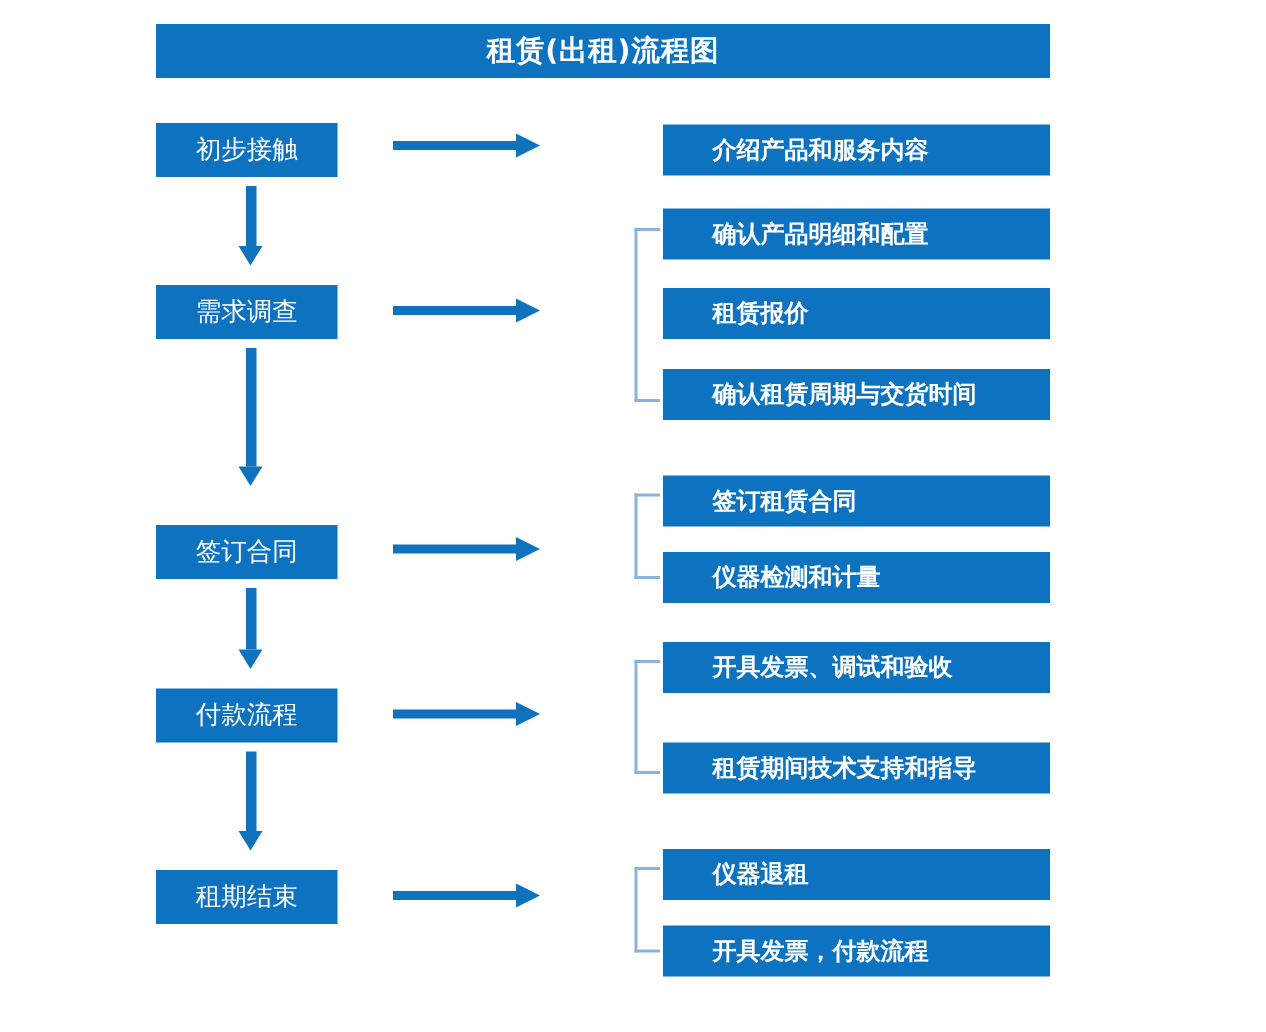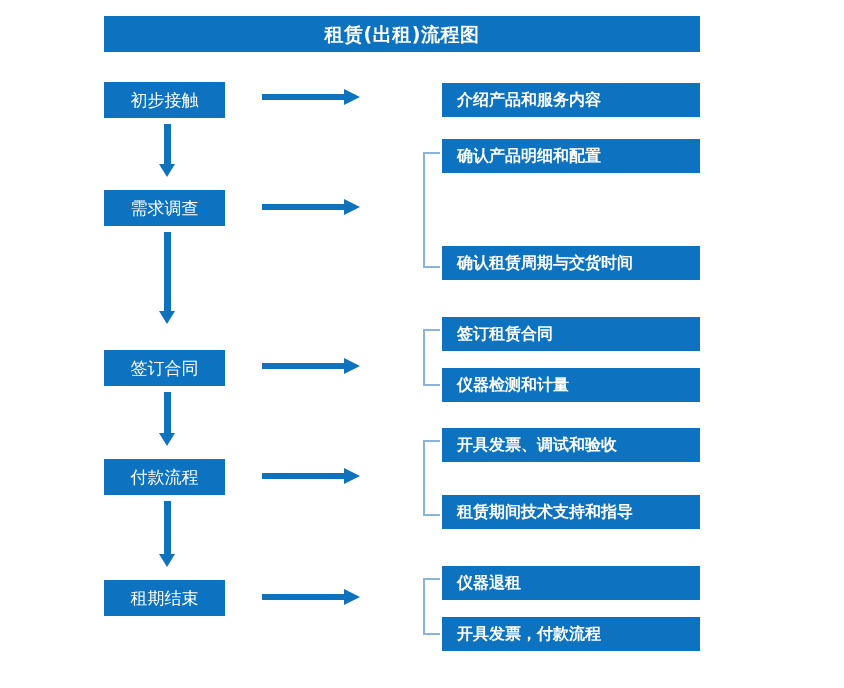--- a/index.html
+++ b/index.html
@@ -74,21 +74,21 @@
     background: #0d72bf;
     display: flex;
     align-items: center;
   }
   .detail-box .detail-label {
     color: #ffffff;
     font-size: 16px;
     font-weight: bold;
     line-height: 1;
     white-space: nowrap;
-    padding-left: 15px;
+    padding-left: 33px;
   }
 
   
   .h-arrow {
     position: absolute;
     left: 262px;
     width: 98px;
     height: 16px;
   }
   .h-arrow .shaft {
@@ -211,20 +211,23 @@
   <div class="bracket" style="top:325px;height:57px"></div>
   <div class="bracket" style="top:436px;height:76px"></div>
   <div class="bracket" style="top:574px;height:57px"></div>
 
   <div class="detail-box" style="top:79px">
     <span class="detail-label">介绍产品和服务内容</span>
   </div>
   <div class="detail-box" style="top:135px">
     <span class="detail-label">确认产品明细和配置</span>
   </div>
+  <div class="detail-box" style="top:188px">
+    <span class="detail-label">租赁报价</span>
+  </div>
   <div class="detail-box" style="top:242px">
     <span class="detail-label">确认租赁周期与交货时间</span>
   </div>
   <div class="detail-box" style="top:313px">
     <span class="detail-label">签订租赁合同</span>
   </div>
   <div class="detail-box" style="top:364px">
     <span class="detail-label">仪器检测和计量</span>
   </div>
   <div class="detail-box" style="top:424px">

